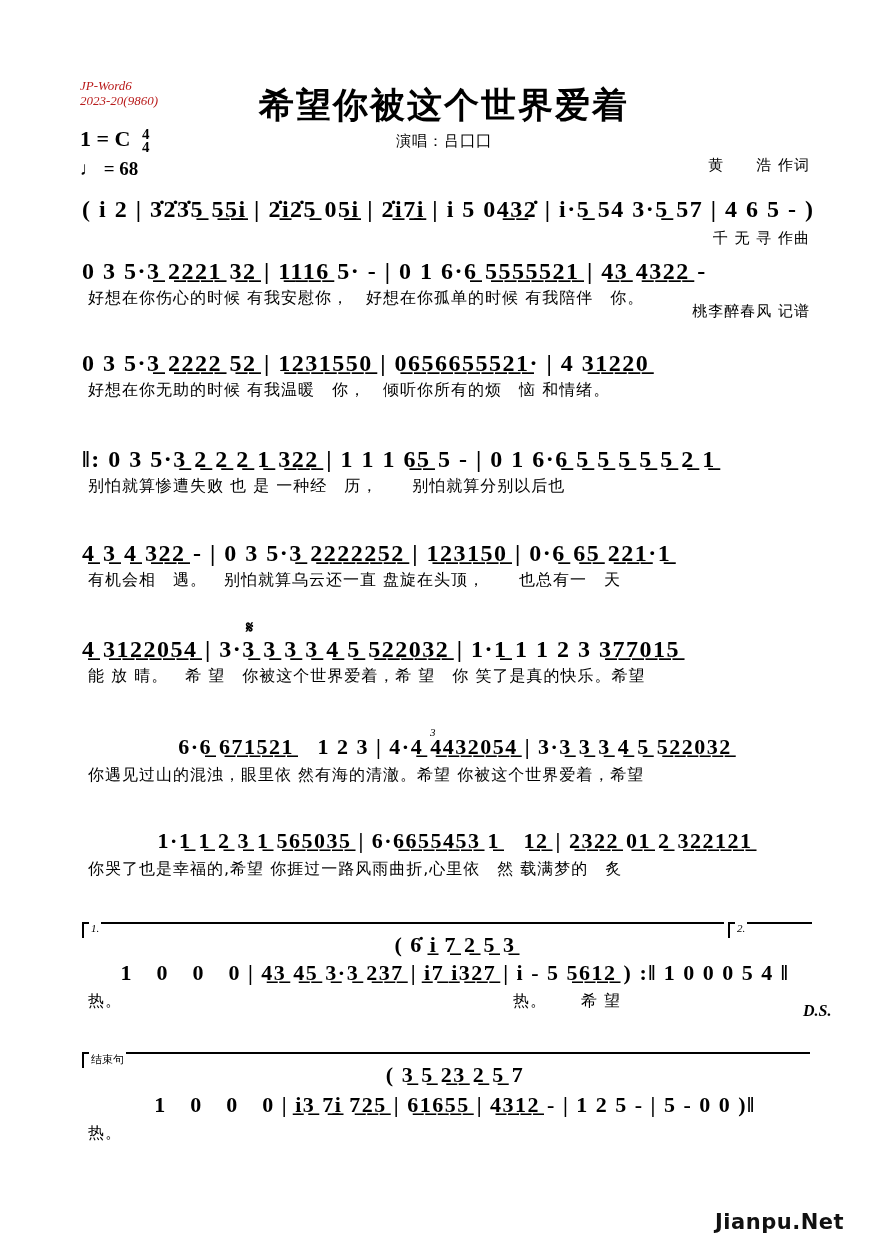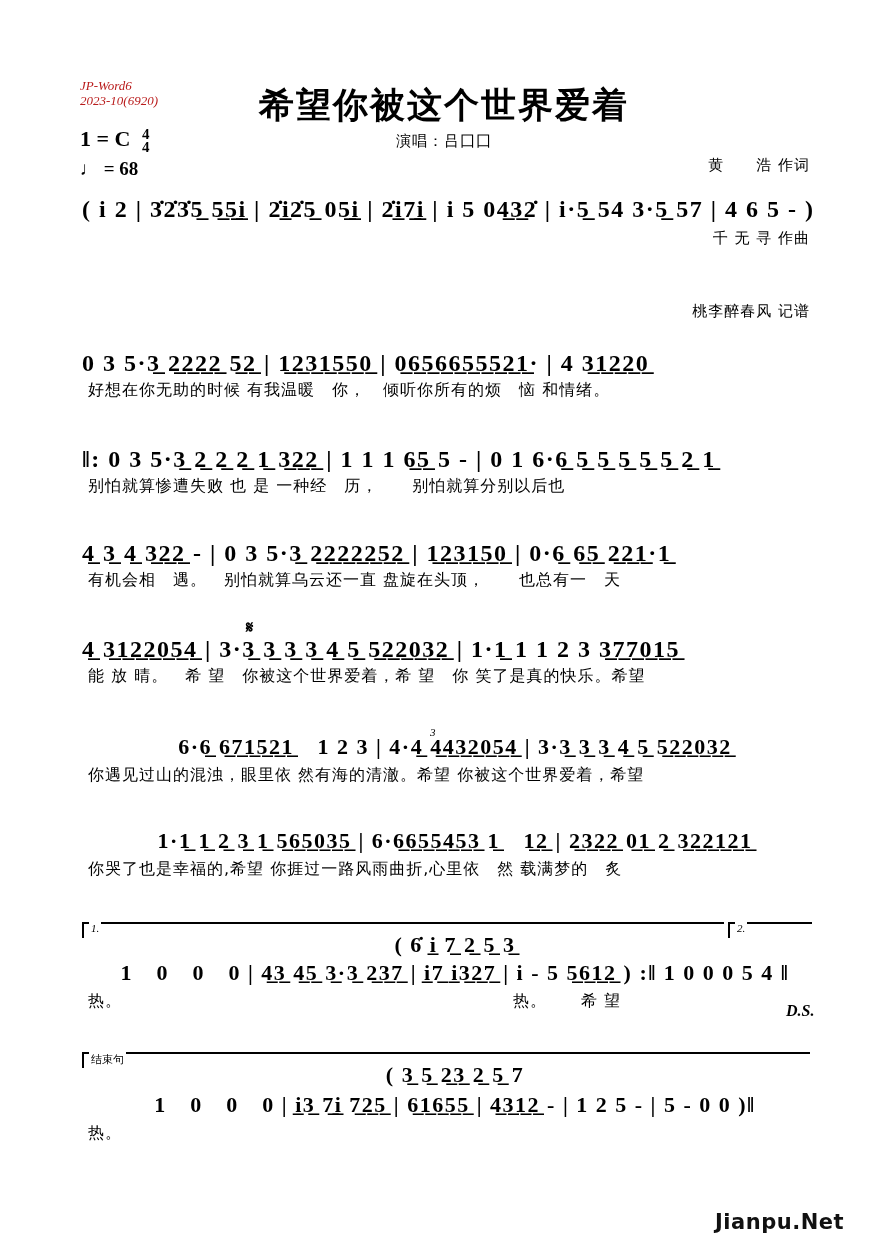--- a/index.html
+++ b/index.html
@@ -94,38 +94,38 @@
   }
   .volta.labelbox span{font-style:normal;font-family:"DejaVu Sans",sans-serif;font-size:11px;}
 
   .segno{
     position:absolute;
     font-size:17px;font-weight:bold;
   }
   .ds{
     position:absolute;
     font-family:"Liberation Serif", serif;
-    font-style:italic;font-weight:bold;font-size:16px;
+    font-style:italic;font-weight:bold;font-size:16px;margin-left:17px;
   }
 
   .watermark{
     position:absolute;right:44px;bottom:22px;
     font-family:"DejaVu Sans", sans-serif;
     font-weight:bold;font-size:21px;color:#111;
     letter-spacing:0.5px;
   }
 </style>
 </head>
 <body>
 
 <div class="page">
 
   <div class="doc-id">
     <div>JP-Word6</div>
-    <div>2023-10(6920)</div>
+    <div>2023-20(9860)</div>
   </div>
 
   <div class="title">希望你被这个世界爱着</div>
   <div class="singer">演唱：吕囗囗</div>
 
   <div class="credits">
     <div>
       <span class="n">黄　　浩</span>
       <span>作词</span>
     </div>
@@ -145,20 +145,24 @@
       <span style="display:block">4</span>
       <span style="display:block;border-top:0">4</span>
     </span>
   </div>
   <div class="tempo">♩ = 68</div>
 
   <div class="line" style="top:196px">
     <div class="notes">( i 2 | 3̇2̇3̇5̲ 5̲5̲i̲ | 2̇i̲2̇5̲ 05̲i̲ | 2̇i̲7̲i̲ | i 5 04̲3̲2̇ | i·5̲ 54 3·5̲ 57 | 4 6 5 - )</div>
   </div>
 
+  <div class="line" style="top:258px">
+    <div class="notes">0 3 5·3̲ 2̲2̲2̲1̲ 3̲2̲ | 1̲1̲1̲6̲ 5· - | 0 1 6·6̲ 5̲5̲5̲5̲5̲2̲1̲ | 4̲3̲ 4̲3̲2̲2̲ -</div>
+    <div class="lyric">好想在你伤心的时候 有我安慰你，　好想在你孤单的时候 有我陪伴　你。</div>
+  </div>
 
   <div class="line" style="top:350px">
     <div class="notes">0 3 5·3̲ 2̲2̲2̲2̲ 5̲2̲ | 1̲2̲3̲1̲5̲5̲0̲ | 0̲6̲5̲6̲6̲5̲5̲5̲2̲1̲· | 4 3̲1̲2̲2̲0̲</div>
     <div class="lyric">好想在你无助的时候 有我温暖　你，　倾听你所有的烦　恼 和情绪。</div>
   </div>
 
   <div class="line" style="top:446px">
     <div class="notes">‖: 0 3 5·3̲ 2̲ 2̲ 2̲ 1̲ 3̲2̲2̲ | 1 1 1 6̲5̲ 5 - | 0 1 6·6̲ 5̲ 5̲ 5̲ 5̲ 5̲ 2̲ 1̲</div>
     <div class="lyric">别怕就算惨遭失败 也 是 一种经　历，　　别怕就算分别以后也</div>
   </div>

